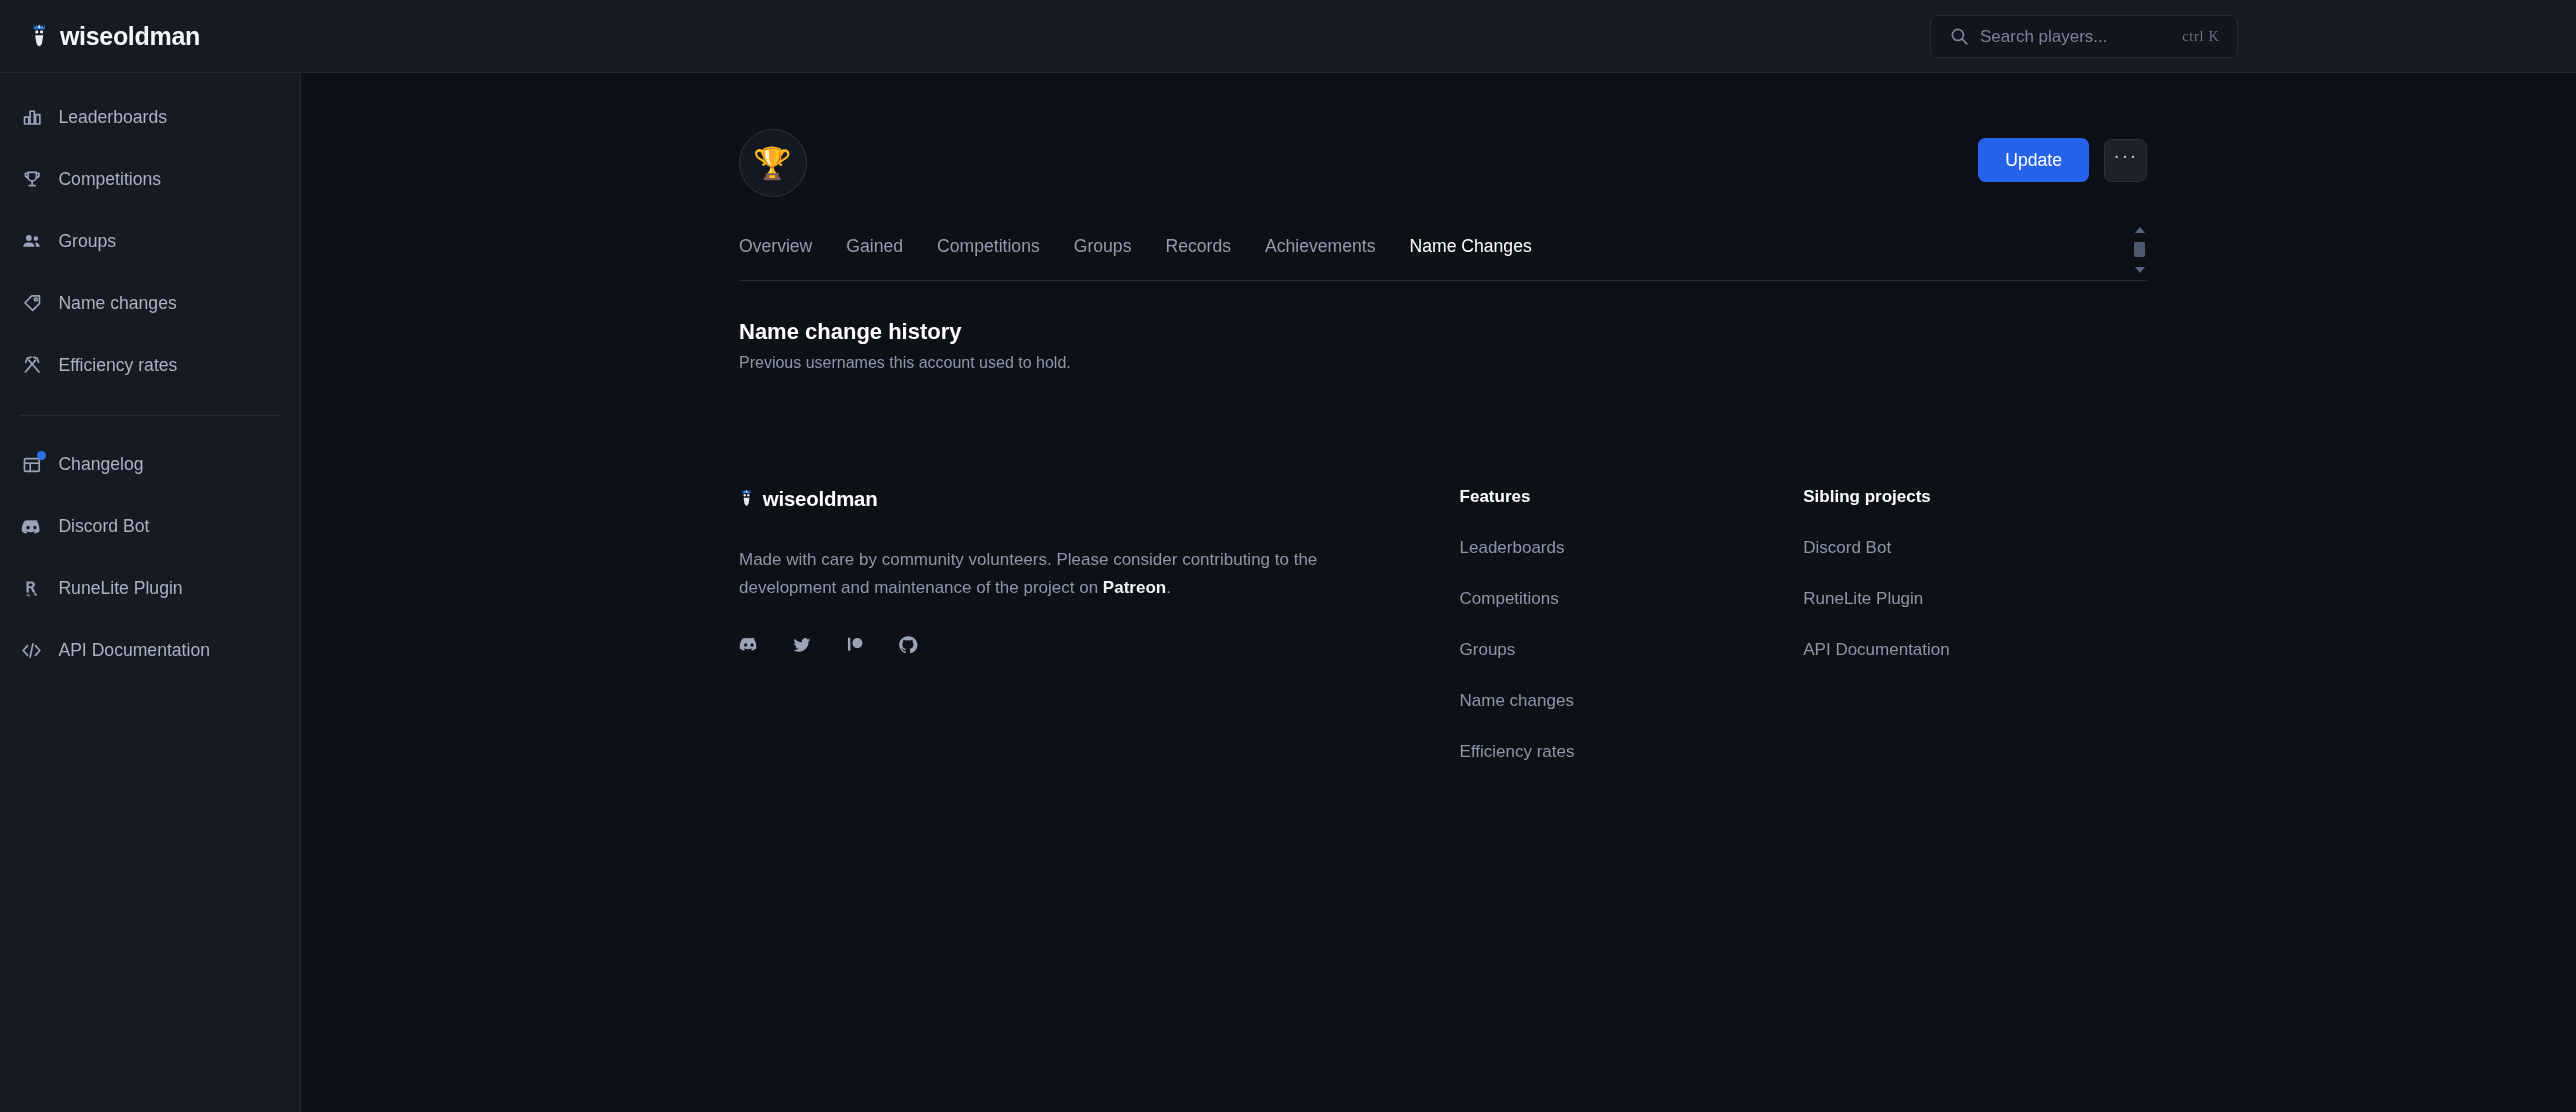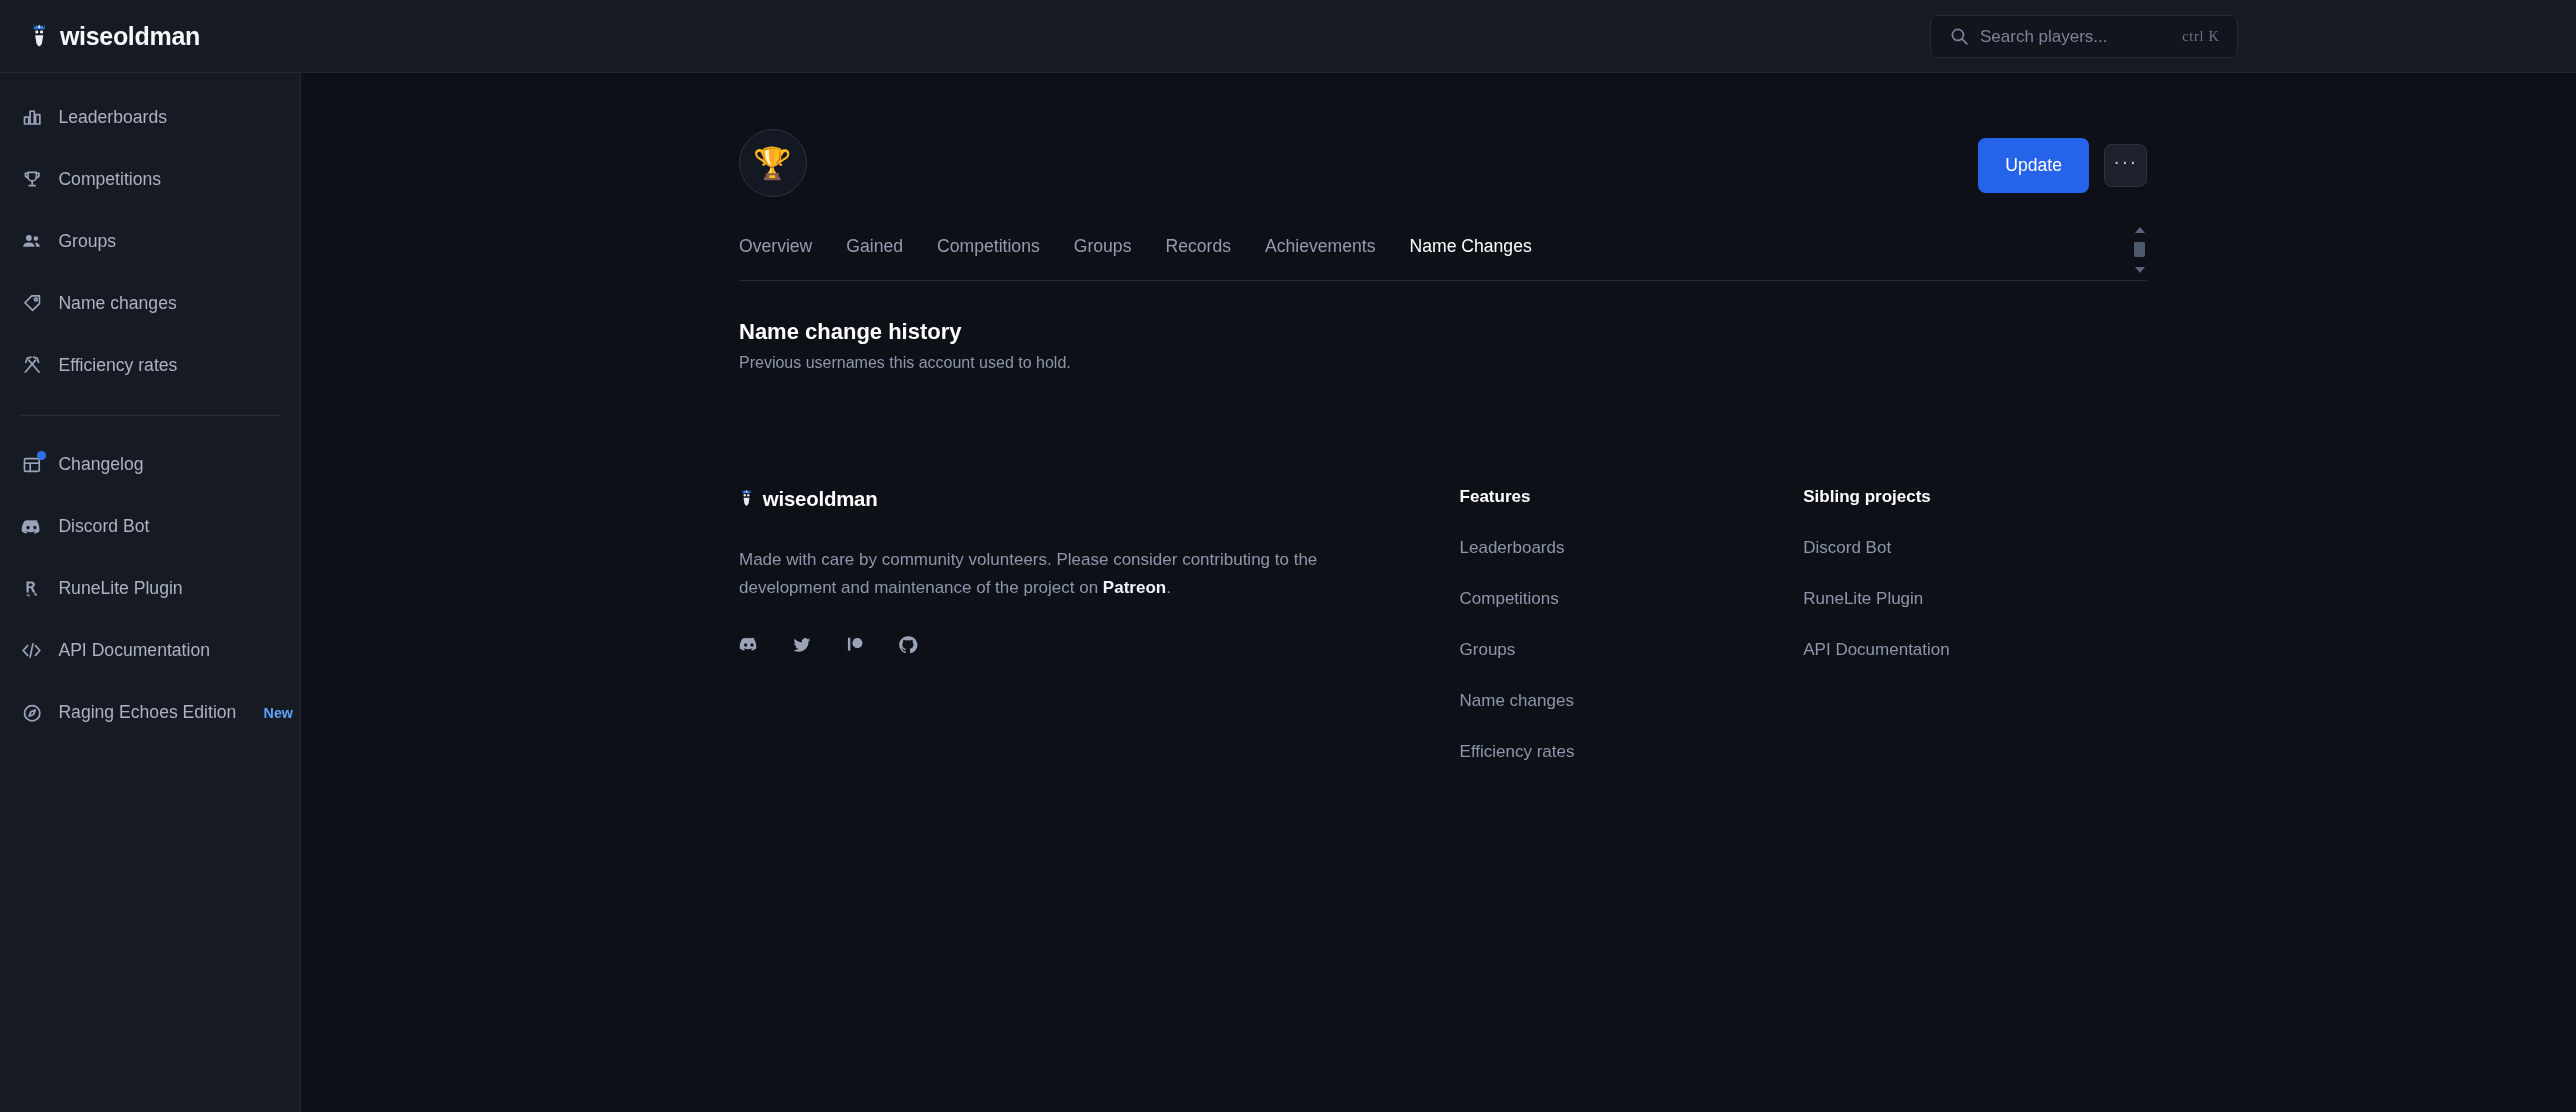--- a/index.html
+++ b/index.html
@@ -163,21 +163,21 @@
     gap: 15px;
   }
   .btn-update {
     background: #2563eb;
     color: #fff;
     font-size: 17.6px;
     font-family: "Liberation Sans", sans-serif;
     border: none;
     border-radius: 7.5px;
     padding: 0 27px;
-    height: 55px;
+    height: 44px;
     cursor: pointer;
   }
   .btn-more {
     width: 43px; height: 43px;
     background: #1c212c;
     border: 0.7px solid #2a3140;
     border-radius: 7.5px;
     color: #b9c1d1;
     font-size: 20.4px;
     display: flex;
@@ -404,30 +404,20 @@
     <span class="nav-ico">
       <svg viewBox="0 0 24 24" width="21" height="21" fill="none" stroke="#9aa3b7" stroke-width="2" stroke-linecap="round" stroke-linejoin="round">
         <polyline points="7.5,6.5 2.5,12 7.5,17.5"></polyline>
           <polyline points="16.5,6.5 21.5,12 16.5,17.5"></polyline>
         <line x1="13.6" y1="4.5" x2="10.4" y2="19.5"></line>
       </svg>
     </span>
     <span class="nav-label">API Documentation</span>
   </div>
 
-  <div class="nav-item">
-    <span class="nav-ico">
-      <svg viewBox="0 0 24 24" width="20.4" height="20.4" fill="none" stroke="#9aa3b7" stroke-width="2" stroke-linejoin="round">
-        <circle cx="12" cy="12" r="9"></circle>
-          <polygon points="15.6,8.4 10.4,10.4 8.4,15.6 13.6,13.6"></polygon>
-      </svg>
-    </span>
-    <span class="nav-label">Raging Echoes Edition</span>
-    <span class="nav-badge">New</span>
-  </div>
 </nav>
 
 <main class="main">
   <div class="content">
 
     <div class="player-head">
       <div class="avatar">
         <span>🏆</span>
       </div>
       <div class="head-actions">

